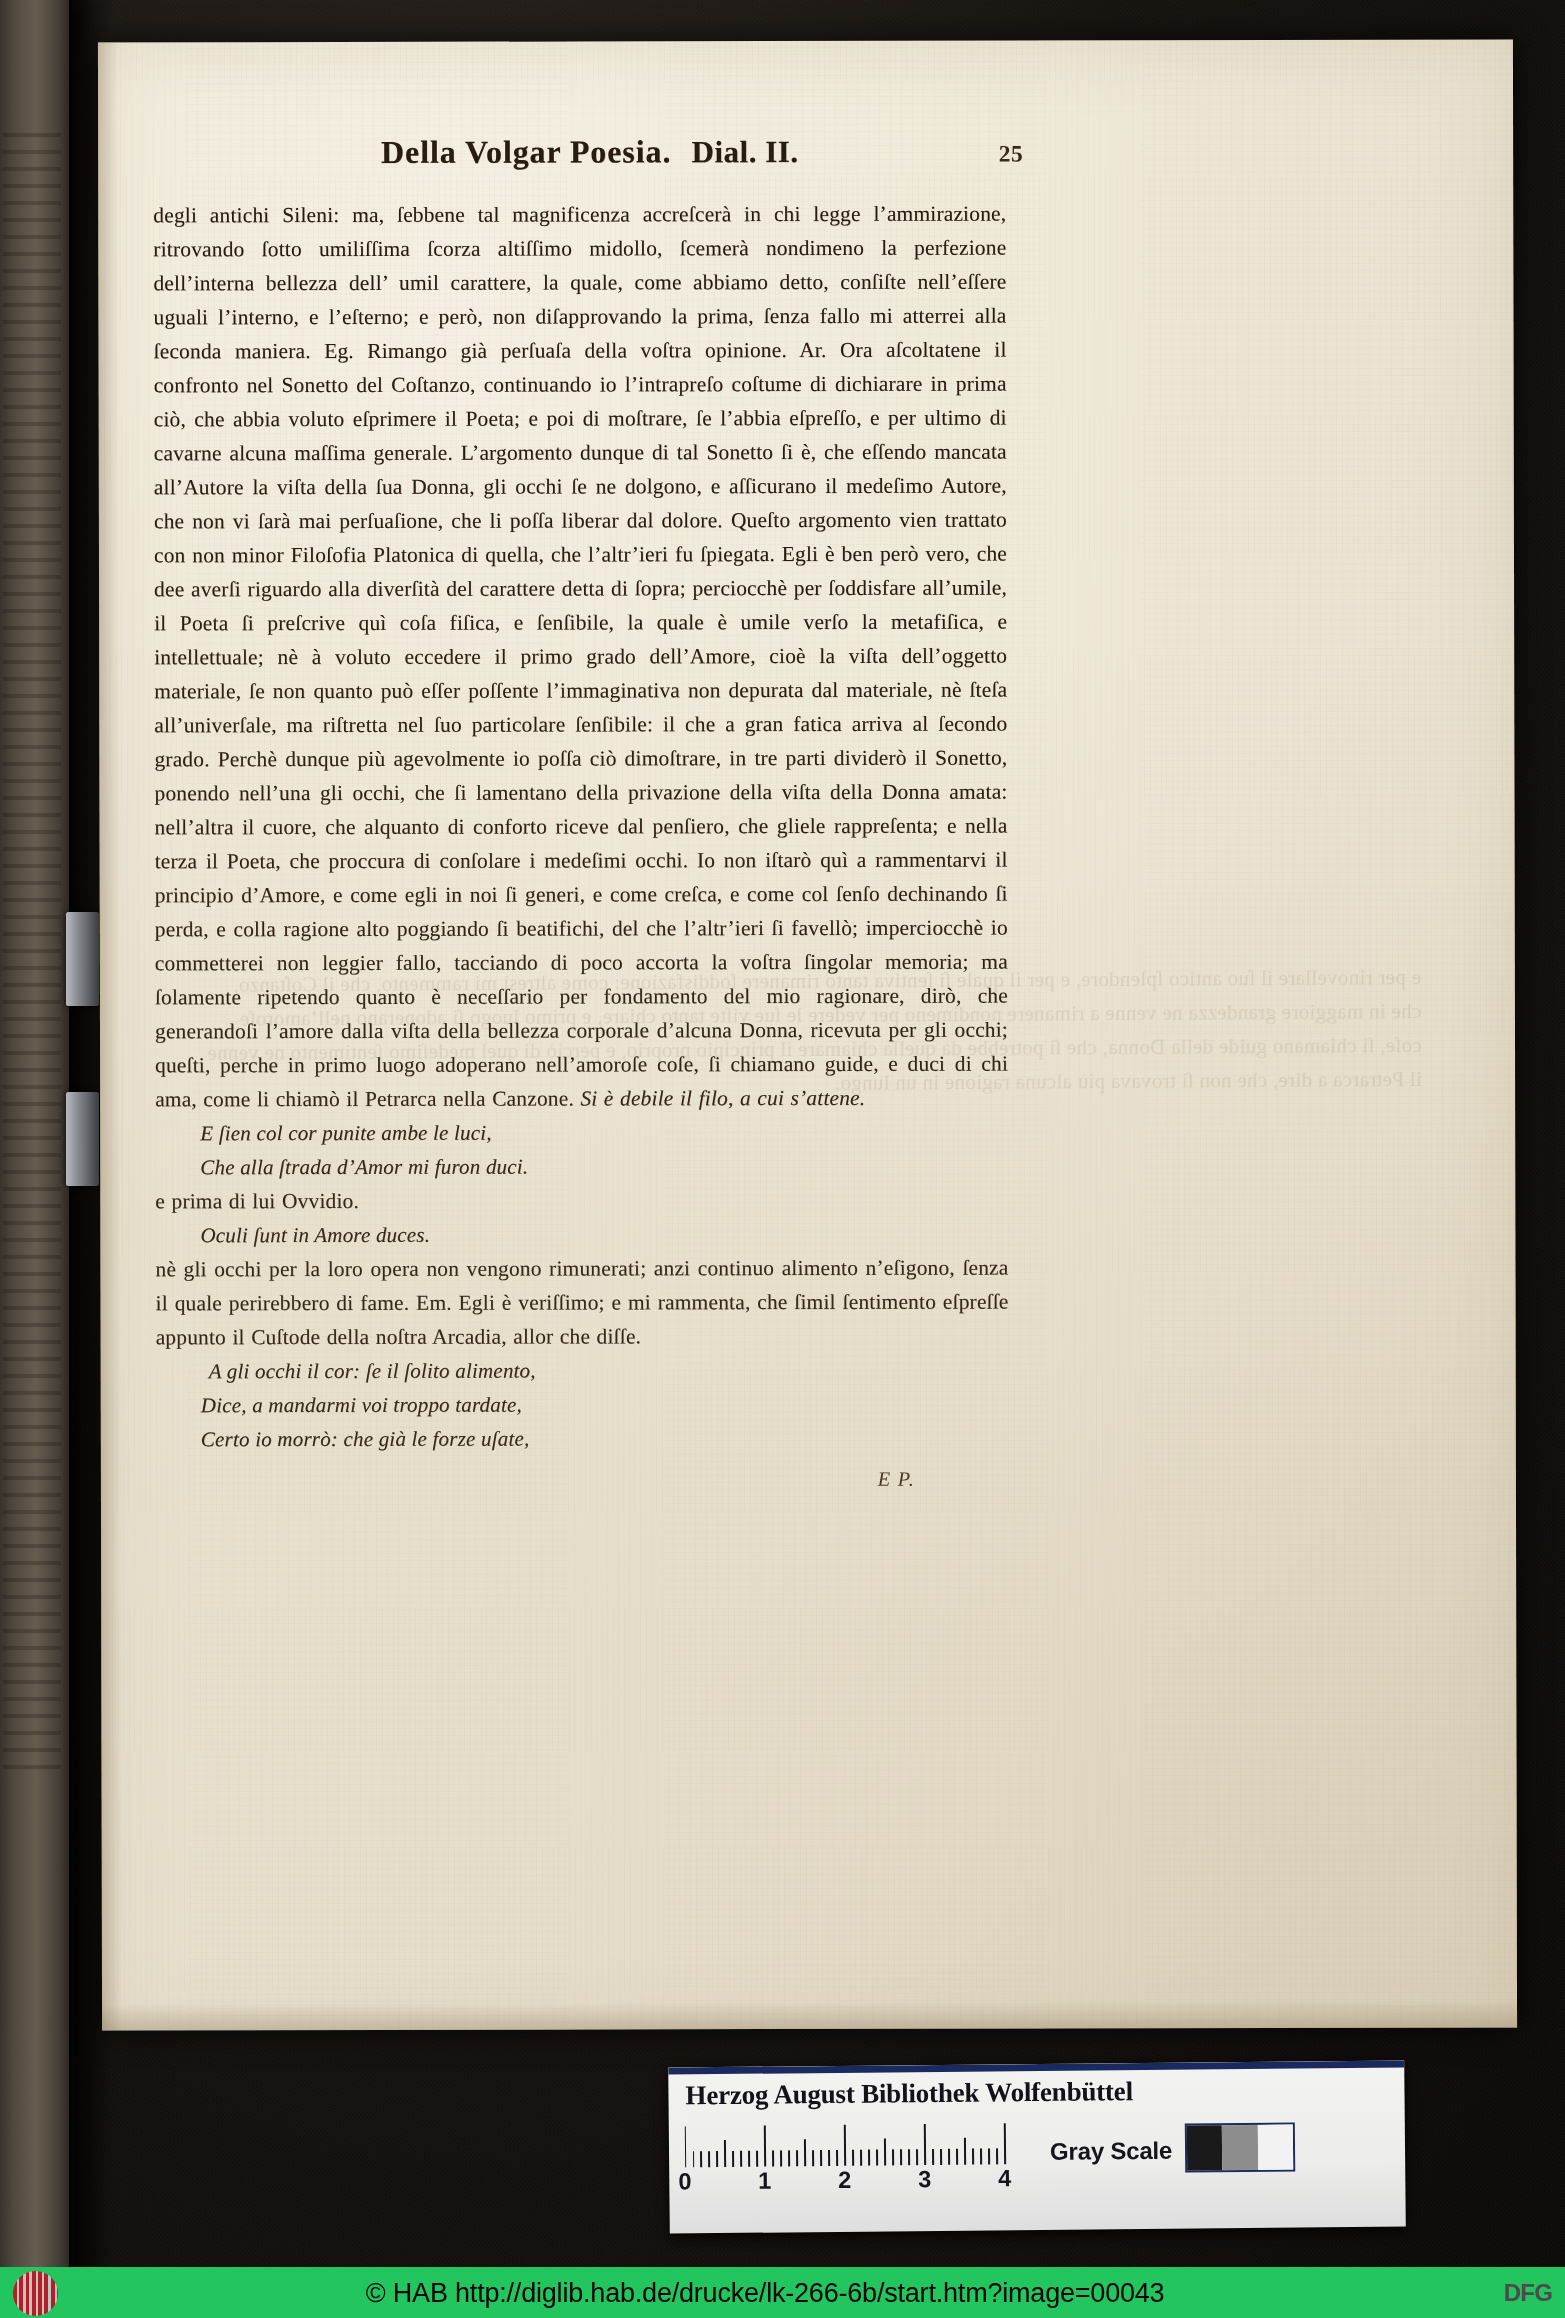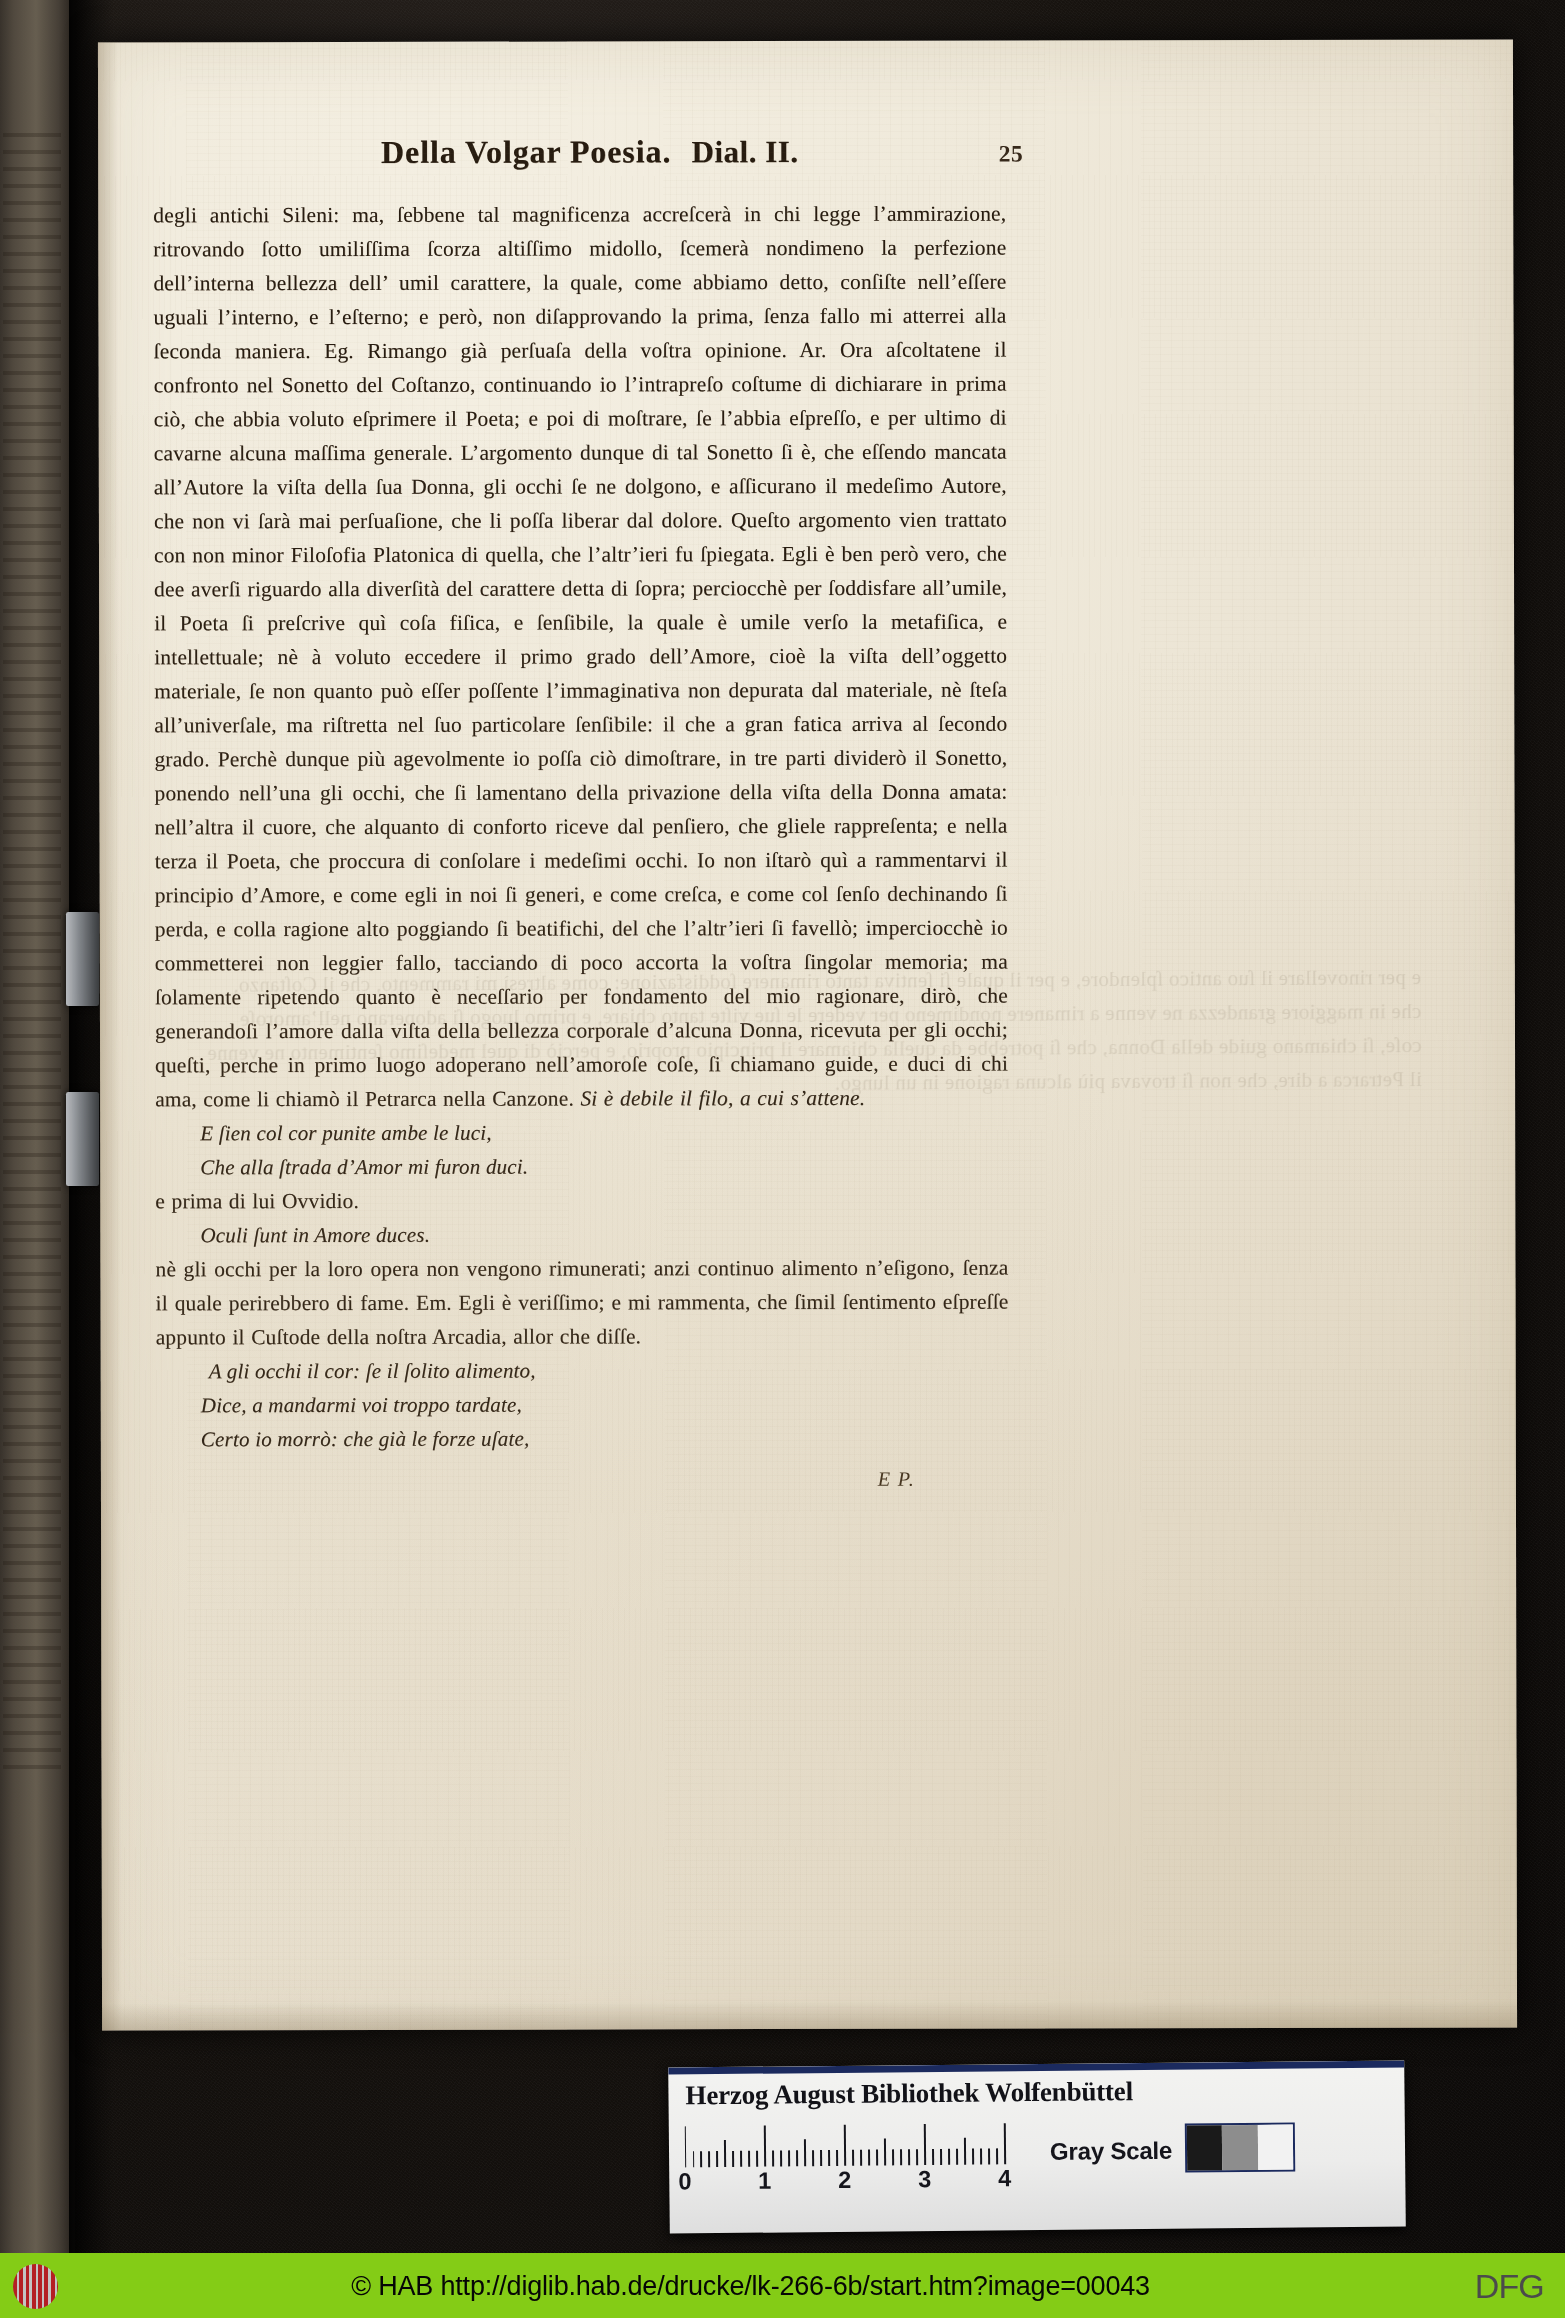--- a/index.html
+++ b/index.html
@@ -280,22 +280,22 @@
     box-sizing: border-box;
   }
   .gray-patches span { flex: 1; height: 100%; display: block; }
 
   
   .footer {
     position: absolute;
     left: 0;
     bottom: 0;
     width: 1565px;
-    height: 66px;
-    background: #84cc16;
+    height: 52px;
+    background: #22c55e;
     display: flex;
     align-items: center;
   }
   .hab-mark {
     width: 45px;
     height: 45px;
     margin-left: 12.5px;
     flex: 0 0 auto;
     background:
       repeating-linear-gradient(90deg,
@@ -307,24 +307,24 @@
     flex: 1;
     text-align: center;
     font-family: "Liberation Sans", sans-serif;
     font-size: 27px;
     color: #060606;
     letter-spacing: -0.2px;
     white-space: nowrap;
     padding-right: 31px;
   }
   .dfg {
-    margin-right: 21px;
+    margin-right: 13px;
     font-family: "Liberation Sans", sans-serif;
-    font-weight: normal;
-    font-size: 34px;
+    font-weight: bold;
+    font-size: 24px;
     color: #4b4b4b;
     letter-spacing: -0.8px;
     flex: 0 0 auto;
   }
 </style>
 </head>
 <body>
 
 <div id="scan">
 

